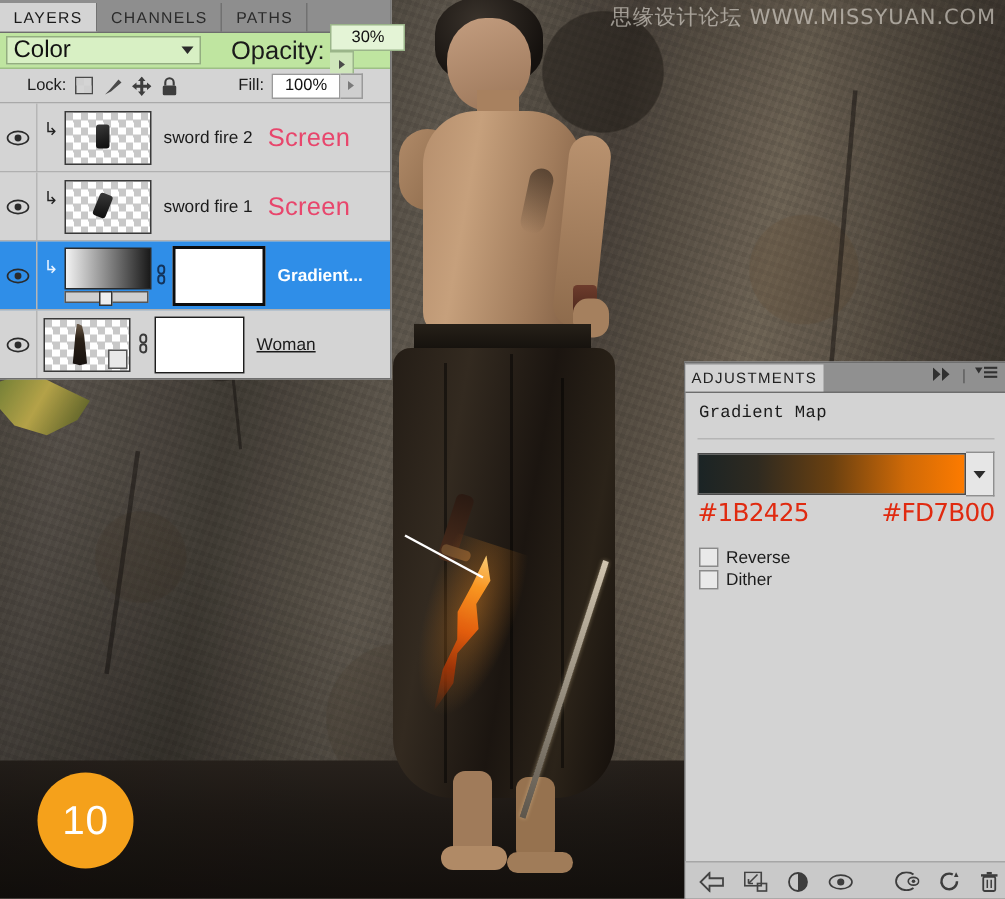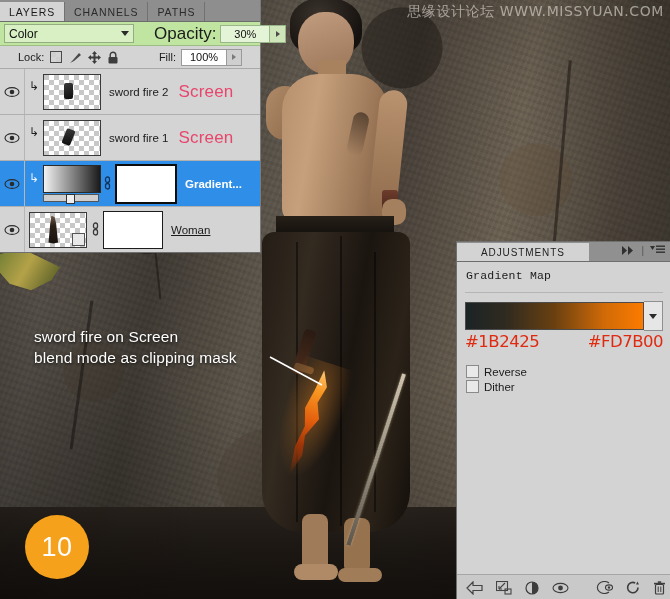--- a/index.html
+++ b/index.html
@@ -104,21 +104,21 @@
   .layers-panel{position:absolute;left:0;top:0;width:260px;height:252px;
     background:#d4d4d4;border-right:1px solid #7b7b7b;border-bottom:1px solid #6f6f6f;}
   .tabs{height:21px;background:#8e8e8e;display:flex;align-items:flex-end;
     border-bottom:1px solid #6d6d6d;}
   .tab{height:19px;padding:0 9px;font-size:10.5px;color:#2a2a2a;display:flex;align-items:center;
     letter-spacing:.9px;background:#8e8e8e;border-right:1px solid #717171;}
   .tab.active{background:#d4d4d4;color:#1a1a1a;}
   .blendrow{height:23px;background:#bfe5a0;display:flex;align-items:center;padding:0 4px;gap:4px;
     border-bottom:1px solid #9dbf85;}
   .blend-select{flex:0 0 120px;height:17px;background:#d8f0c4;border:1px solid #93ad80;
-    display:flex;align-items:center;justify-content:space-between;padding:0 4px;font-size:12px;color:#111;}
+    display:flex;align-items:center;justify-content:space-between;padding:0 4px;font-size:16px;color:#111;}
   .caret{width:0;height:0;border-left:4px solid transparent;border-right:4px solid transparent;
     border-top:5px solid #2b2b2b;}
   .op-label{font-size:17px;color:#1b1b1b;margin-left:16px;}
   .num-field{height:16px;width:48px;background:#e4f4d6;border:1px solid #9bb58a;font-size:11px;
     display:flex;align-items:center;justify-content:center;color:#111;}
   .num-arrow{width:15px;height:16px;background:#cfe6bb;border:1px solid #9bb58a;border-left:none;
     display:flex;align-items:center;justify-content:center;}
   .num-arrow i{width:0;height:0;border-top:3px solid transparent;border-bottom:3px solid transparent;
     border-left:4px solid #4a4a4a;display:block;}
   .lockrow{height:22px;background:#d4d4d4;display:flex;align-items:center;padding:0 18px;gap:5px;
@@ -159,21 +159,21 @@
   .mini-so{position:absolute;right:1px;bottom:1px;width:11px;height:11px;background:#e8e8e8;
     border:1px solid #555;}
   .mini-sword{position:absolute;left:20px;top:8px;width:9px;height:16px;border-radius:2px;
     background:linear-gradient(160deg,#3a3a3a,#0d0d0d);}
   .mini-sword.rot{transform:rotate(22deg);}
 
   
   .adj-panel{position:absolute;left:456px;top:241px;width:214px;height:358px;
     background:#d3d3d3;border-left:1px solid #6f6f6f;border-top:1px solid #6f6f6f;}
   .adj-tabs{height:19px;background:#909090;display:flex;align-items:flex-end;border-bottom:1px solid #6d6d6d;}
-  .adj-tab{height:18px;padding:0 24px;background:#d3d3d3;font-size:10px;letter-spacing:.9px;
+  .adj-tab{height:18px;padding:0 4px;background:#d3d3d3;font-size:10px;letter-spacing:.9px;
     color:#222;display:flex;align-items:center;}
   .adj-tools{margin-left:auto;display:flex;align-items:center;gap:6px;padding:0 6px 2px 0;}
   .adj-title{font-size:11.5px;color:#1b1b1b;padding:7px 0 0 9px;letter-spacing:.2px;font-family:Liberation Mono, monospace;}
   .adj-sep{height:1px;background:#b5b5b5;margin:10px 8px 0 8px;}
   .grad-row{display:flex;align-items:center;padding:8px 8px 0 8px;}
   .grad-bar{flex:1;height:26px;border:1px solid #4b4b4b;
     background:linear-gradient(90deg,#1b2425 0%,#2f2a20 22%,#6a4010 50%,#d06a07 78%,#fd7b00 100%);}
   .grad-btn{width:18px;height:28px;background:#e6e6e6;border:1px solid #8f8f8f;border-left:none;
     display:flex;align-items:center;justify-content:center;}
   .hexrow{display:flex;justify-content:space-between;padding:1px 8px 0 8px;}
@@ -221,22 +221,20 @@
       <div class="footL"></div>
       <div class="footR"></div>
 
       <div class="sword"></div>
       <div class="sword-handle"></div>
       <div class="sword-guard"></div>
       <div class="fire-glow"></div>
       <div class="fire"></div>
     </div>
 
-    <div class="annot">sword fire on Screen
-blend mode as clipping mask</div>
     <svg class="annot-line" viewBox="0 0 58 34">
       <path d="M2 2 L54 30" stroke="#ffffff" stroke-width="1.6" fill="none"></path>
     </svg>
     <div class="badge">10</div>
 
     <div class="wm-top">思缘设计论坛 WWW.MISSYUAN.COM</div>
     <div class="wm-bottom"><span>post of </span><b>uimaker.com</b></div>
   </div>
 
   <div class="layers-panel">
@@ -246,21 +244,21 @@
       <div class="tab">CHANNELS</div>
       <div class="tab">PATHS</div>
     </div>
 
     <div class="blendrow">
       <div class="blend-select">
         <span>Color</span>
         <span class="caret"></span>
       </div>
       <span class="op-label">Opacity:</span>
-      <div style="display:flex;align-items:flex-start;">
+      <div style="display:flex;align-items:flex-start;flex-direction:column;">
         <div class="num-field">30%</div>
         <div class="num-arrow">
             <i></i>
           </div>
       </div>
     </div>
 
     <div class="lockrow">
       <span>Lock:</span>
       <span class="lock-ico">

